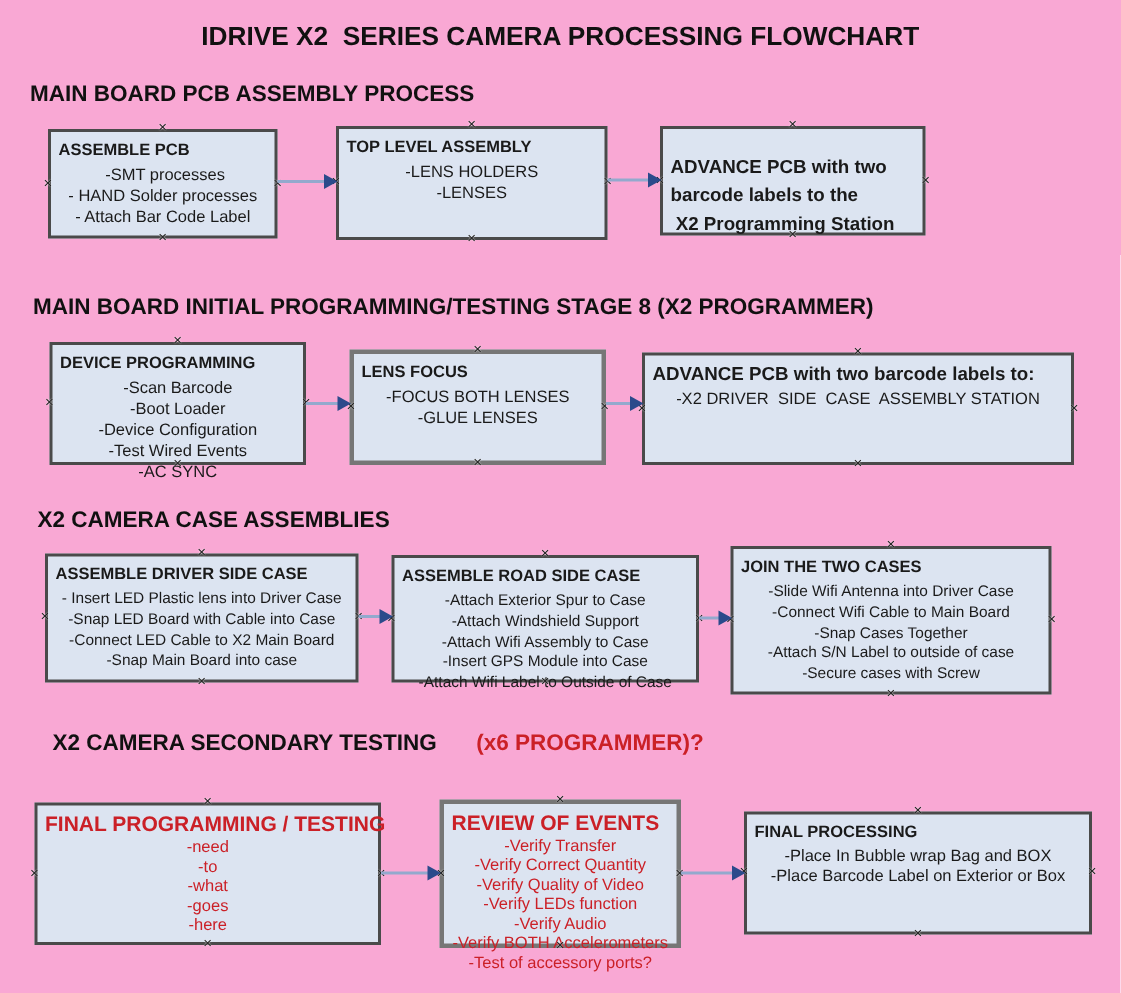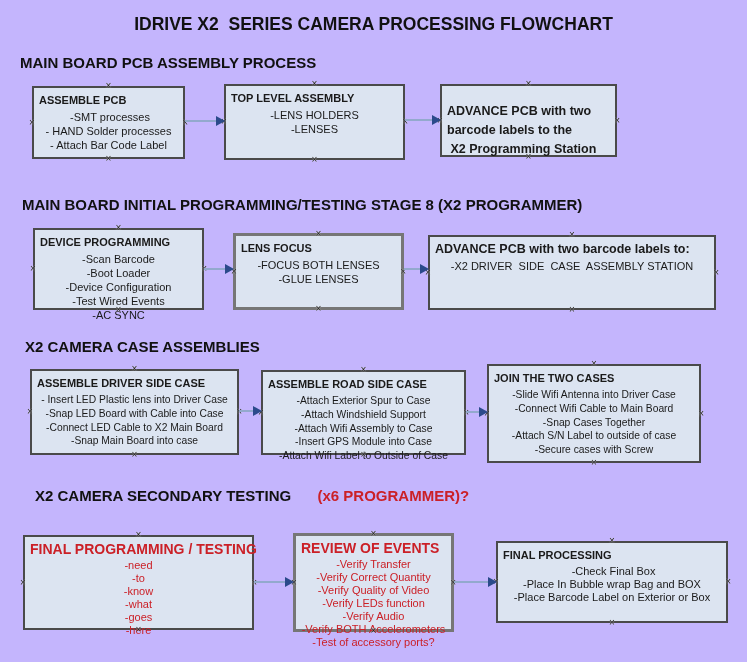--- a/index.html
+++ b/index.html
@@ -1,17 +1,17 @@
 <!DOCTYPE html>
 <html style="--box_fill: #dce4f1; --box_border: #4a4a4a; --arrow_line: #93a9cd; --arrow_head: #2b4a8b; --red: #cb2027;"><head>
 <meta charset="utf-8">
 <style>
   html,body{margin:0;padding:0;background:#fff;}
   #canvas{
-    position:relative;width:747px;height:662px;background:#c4b5fd;overflow:hidden;
+    position:relative;width:747px;height:662px;background:#f9a8d4;overflow:hidden;
     font-family:"Liberation Sans",sans-serif;color:#1a1a1a;
   }
   #page-title{
     position:absolute;left:0;right:0;top:14px;text-align:center;
     font-size:17.5px;font-weight:bold;white-space:pre;color:#111;
   }
   .sec{position:absolute;font-weight:bold;font-size:15px;color:#111;white-space:pre;}
   #h1{left:20px;top:54px}
   #h2{left:22px;top:196px}
   #h3{left:25px;top:338px}
@@ -202,21 +202,20 @@
 
   <div class="box" id="box-j">
     <span class="handle t">×</span>
     <span class="handle b">×</span>
     <span class="handle l">×</span>
     <span class="handle r">×</span>
     <div class="bt">FINAL PROGRAMMING / TESTING</div>
     <div class="items">
         <div class="li">-need</div>
         <div class="li">-to</div>
-        <div class="li">-know</div>
         <div class="li">-what</div>
         <div class="li">-goes</div>
         <div class="li">-here</div>
       </div>
   </div>
 
   <div class="box" id="box-k">
     <span class="handle t">×</span>
     <span class="handle b">×</span>
     <span class="handle l">×</span>
@@ -233,21 +232,20 @@
       </div>
   </div>
 
   <div class="box" id="box-l">
     <span class="handle t">×</span>
     <span class="handle b">×</span>
     <span class="handle l">×</span>
     <span class="handle r">×</span>
     <div class="bt">FINAL PROCESSING</div>
     <div class="items">
-        <div class="li"> -Check Final Box</div>
         <div class="li">-Place In Bubble wrap Bag and BOX</div>
         <div class="li">-Place Barcode Label on Exterior or Box</div>
       </div>
   </div>
 
   <div class="arrow" id="ar-ab">
       <div class="shaft"></div>
       <div class="head"></div>
     </div>
   <div class="arrow" id="ar-bc">

